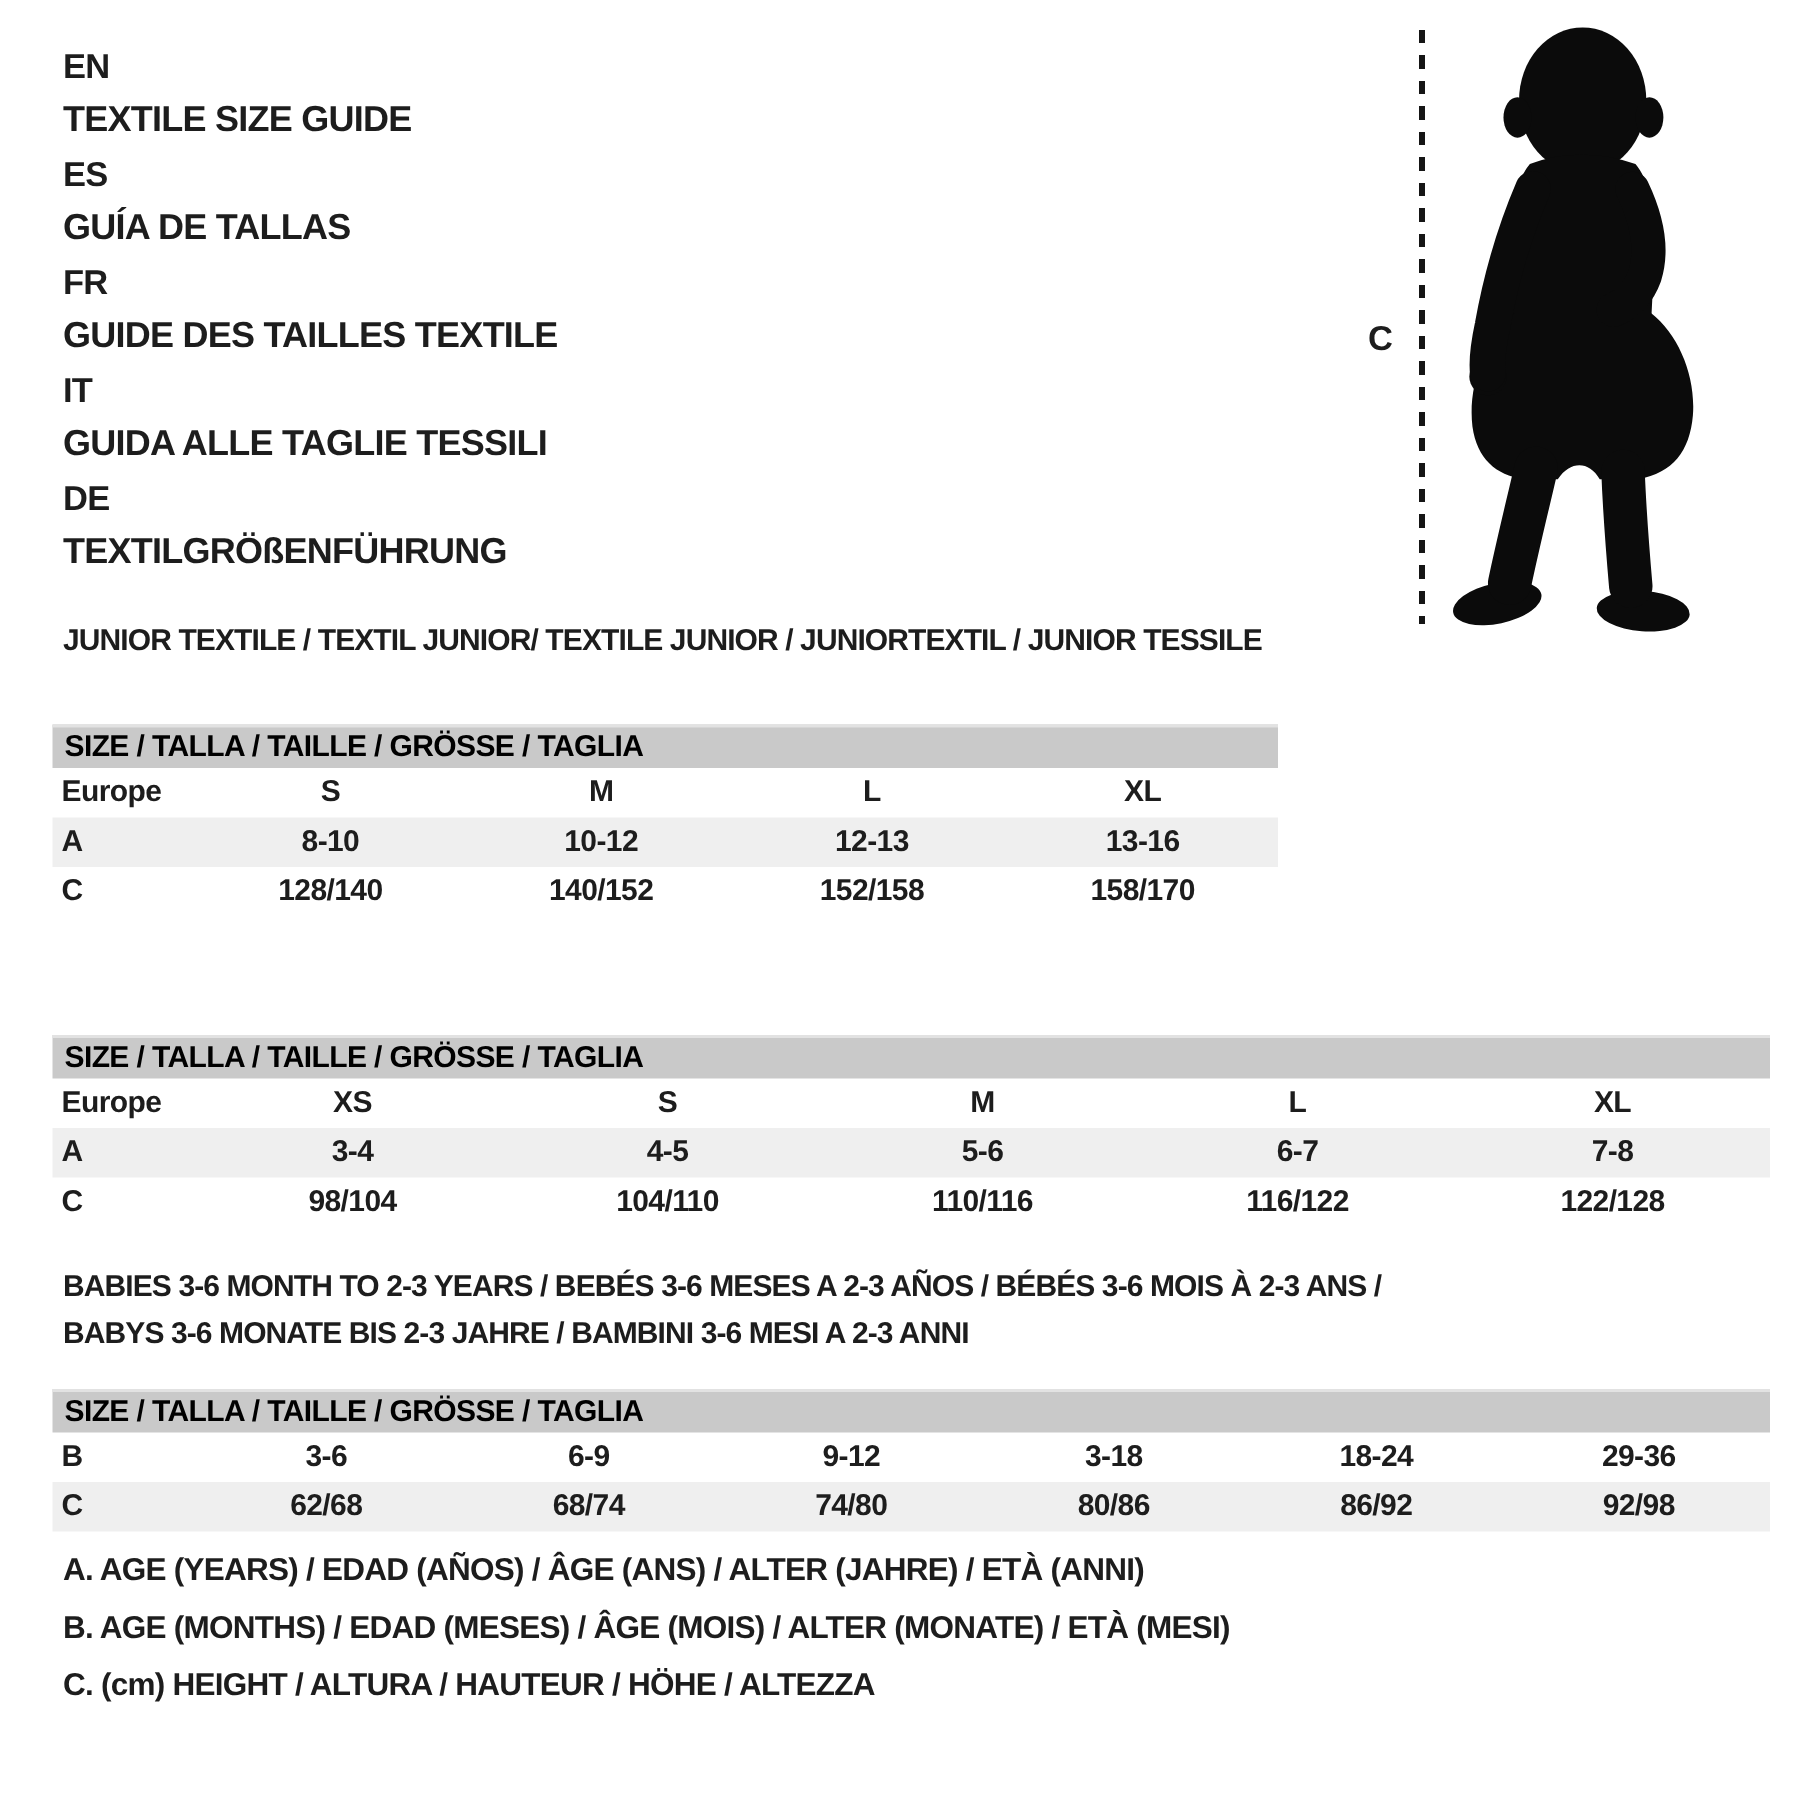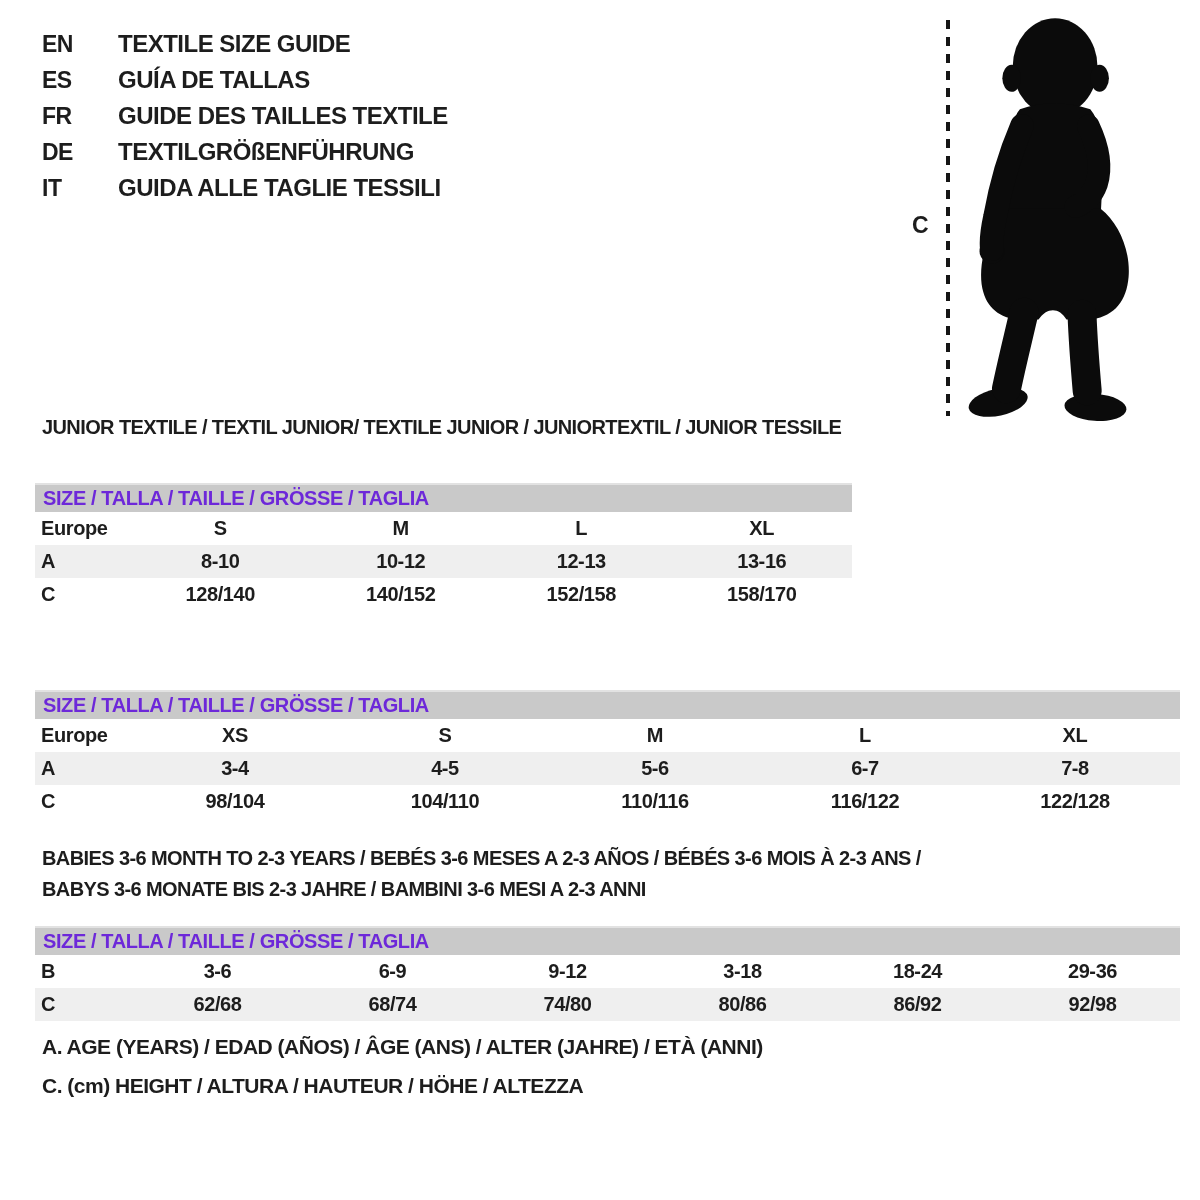--- a/index.html
+++ b/index.html
@@ -9,21 +9,21 @@
     width: 1200px;
     height: 1200px;
     background: #ffffff;
     font-family: "Liberation Sans", sans-serif;
     color: #1d1d1d;
     overflow: hidden;
   }
 
   
   .langs { position: absolute; left: 42px; top: 26px; }
-  .lang-row { display: flex; line-height: 36px; }
+  .lang-row { display: flex; line-height: 36px; flex-direction: column; }
   .lang-code {
     width: 76px; font-weight: 700; font-size: 23px; letter-spacing: -0.5px;
   }
   .lang-label { font-weight: 700; font-size: 24px; letter-spacing: -0.5px; }
 
   
   .measure-line {
     position: absolute; left: 946px; top: 20px; width: 4px; height: 396px;
     background: repeating-linear-gradient(to bottom, #151515 0 9px, transparent 9px 17px);
   }
@@ -39,21 +39,21 @@
     font-weight: 700; font-size: 20px; letter-spacing: -0.6px;
     white-space: nowrap;
   }
   .sub-slash { font-size: 0.6em; vertical-align: -0.28em; letter-spacing: 0; }
 
   
   .size-table { position: absolute; left: 35px; }
   .size-table .bar {
     height: 29px; background: #c9c9c9; border-top: 2px solid #e2e2e2;
     display: flex; align-items: center; padding-left: 8px;
-    font-weight: 700; font-size: 20px; letter-spacing: -0.4px; color: #6d28d9;
+    font-weight: 700; font-size: 20px; letter-spacing: -0.4px; color: #000000;
   }
   .t-row { display: grid; align-items: center; height: 33px; }
   .t-row.shaded { background: #efefef; }
   .t-row .cell-label {
     padding-left: 6px; font-weight: 700; font-size: 20px; letter-spacing: -0.4px;
   }
   .t-row .cell-val {
     text-align: center; font-weight: 700; font-size: 20px; letter-spacing: -0.4px;
   }
   .cols-4 { grid-template-columns: 95px repeat(4, 1fr); }
@@ -84,26 +84,26 @@
     </div>
     <div class="lang-row">
       <span class="lang-code">ES</span>
       <span class="lang-label">GUÍA DE TALLAS</span>
     </div>
     <div class="lang-row">
       <span class="lang-code">FR</span>
       <span class="lang-label">GUIDE DES TAILLES TEXTILE</span>
     </div>
     <div class="lang-row">
+      <span class="lang-code">IT</span>
+      <span class="lang-label">GUIDA ALLE TAGLIE TESSILI</span>
+    </div>
+    <div class="lang-row">
       <span class="lang-code">DE</span>
       <span class="lang-label">TEXTILGRÖßENFÜHRUNG</span>
-    </div>
-    <div class="lang-row">
-      <span class="lang-code">IT</span>
-      <span class="lang-label">GUIDA ALLE TAGLIE TESSILI</span>
     </div>
   </div>
 
   <div class="measure-line"></div>
   <div class="measure-label">C</div>
 
   <div class="baby-figure">
     <svg width="184" height="414" viewBox="0 0 170 400" xmlns="http://www.w3.org/2000/svg">
       <g fill="#0b0b0b" stroke="none">
         <ellipse cx="88" cy="55" rx="41" ry="47"></ellipse>
@@ -199,16 +199,17 @@
       <span class="cell-val">68/74</span>
       <span class="cell-val">74/80</span>
       <span class="cell-val">80/86</span>
       <span class="cell-val">86/92</span>
       <span class="cell-val">92/98</span>
     </div>
   </div>
 
   <div class="legend">
     <div class="legend-line">A. AGE (YEARS) / EDAD (AÑOS) / ÂGE (ANS) / ALTER (JAHRE) / ETÀ (ANNI)</div>
+    <div class="legend-line">B. AGE (MONTHS) / EDAD (MESES) / ÂGE (MOIS) / ALTER (MONATE) / ETÀ (MESI)</div>
     <div class="legend-line">C. (cm) HEIGHT / ALTURA / HAUTEUR / HÖHE / ALTEZZA</div>
   </div>
 
 </div>
 
 </body></html>

